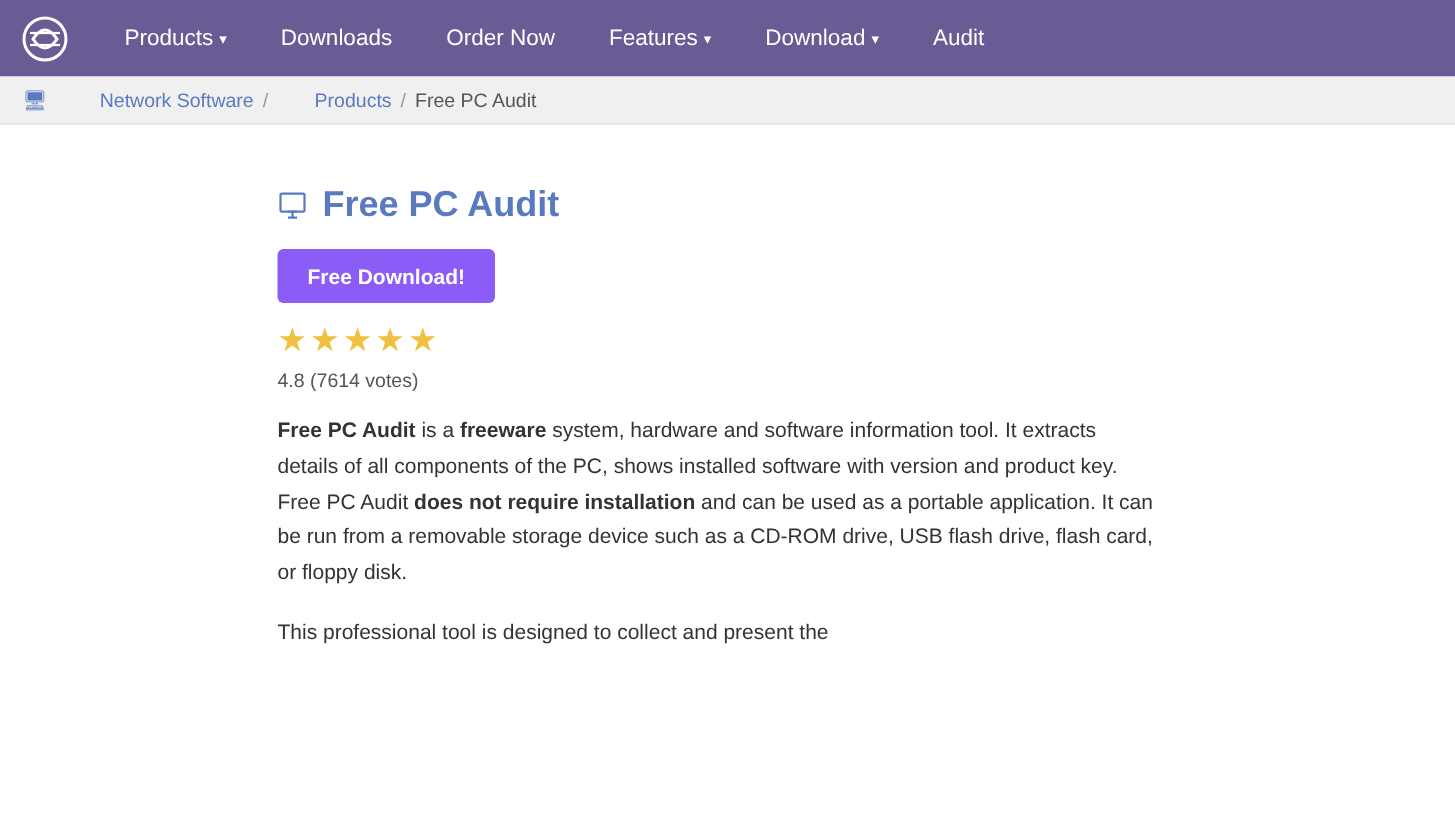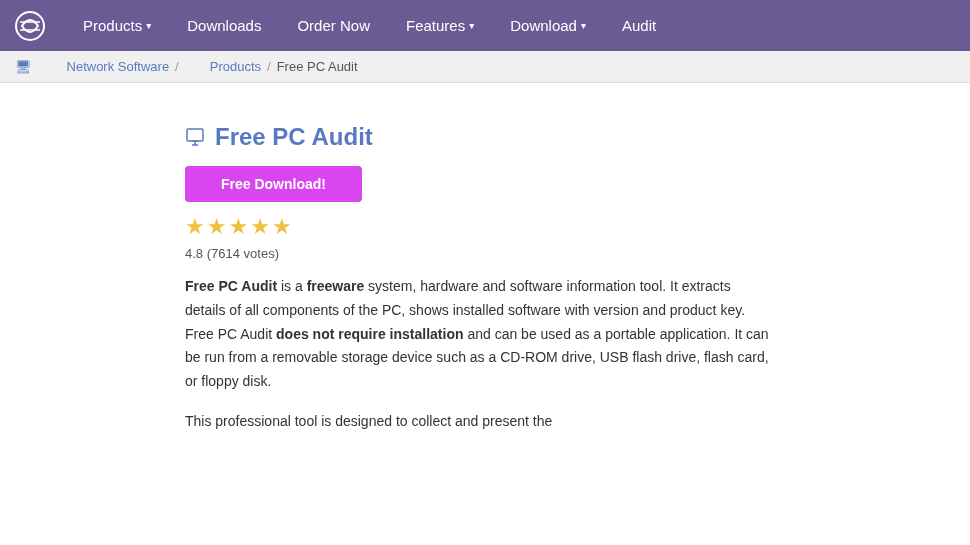--- a/index.html
+++ b/index.html
@@ -89,24 +89,24 @@
       height: 20px;
       color: #5a7abf;
     }
     .product-title {
       font-size: 24px;
       color: #5a7abf;
       font-weight: bold;
     }
 
     .download-btn {
-      background: #d946ef;
+      background: #8b5cf6;
       color: #fff;
       border: none;
-      padding: 10px 36px;
+      padding: 10px 20px;
       font-size: 14px;
       font-weight: bold;
       border-radius: 4px;
       cursor: pointer;
       margin-bottom: 12px;
       display: inline-block;
     }
 
     .stars {
       display: flex;

